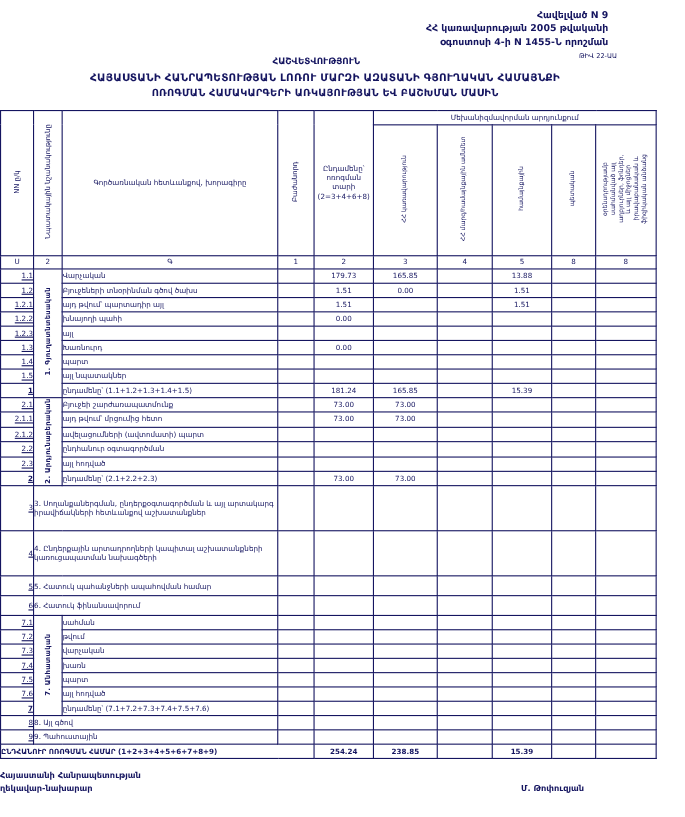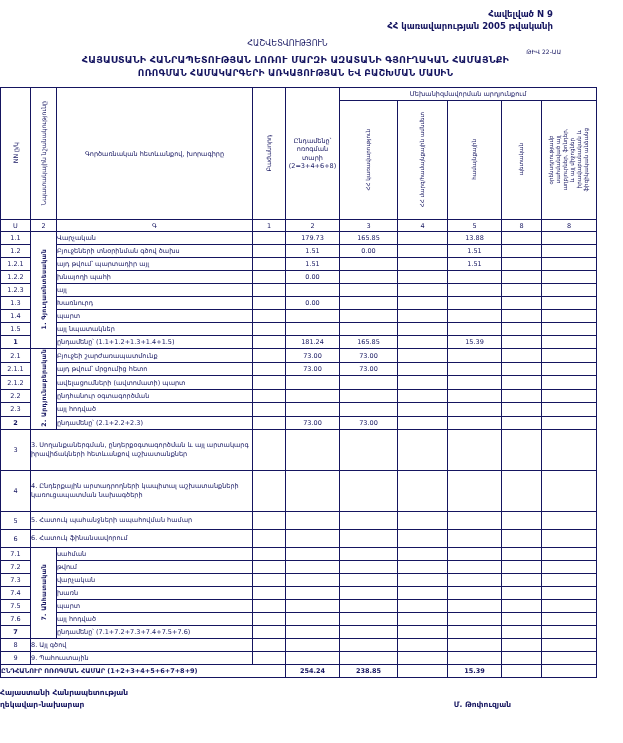--- a/index.html
+++ b/index.html
@@ -27,21 +27,21 @@
     padding-top: 8px;
     font-size: 8.5px;
     font-weight: bold;
     line-height: 1.45;
     color: #151560;
   }
   .hdr div { white-space: nowrap; }
   .subhdr {
     text-align: center;
     font-size: 8px;
-    font-weight: normal;
+    font-weight: bold;
     margin-top: 6px;
     color: #151560;
   }
   .right-note {
     position: absolute;
     right: 14px;
     top: 48px;
     font-size: 6px;
     color: #151560;
   }
@@ -92,21 +92,21 @@
     line-height: 1.25;
     font-size: 5.6px;
     max-height: 112px;
     white-space: normal;
     text-align: center;
   }
   .numrow td { height: 11px; text-align: center; font-size: 6.5px; }
   .r {
     height: 13px;
   }
-  .c-no { text-align: center; font-size: 6.3px; }
+  .c-no { text-align: right; font-size: 6.3px; text-decoration: underline; }
   .c-name { padding-left: 3px; font-size: 6.3px; text-align: left; }
   .c-val { text-align: center; font-size: 6.3px; }
   .bold { font-weight: bold; }
   .grp {
     text-align: center;
     font-size: 6.2px;
   }
   .grp .vtext { font-weight: bold; letter-spacing: 0.3px; }
   .wide-name {
     padding-left: 4px;
@@ -119,39 +119,40 @@
   .footer {
     margin-top: 9px;
     font-size: 7.5px;
     font-weight: bold;
     line-height: 1.55;
     color: #151560;
     position: relative;
   }
   .footer .sign {
     position: absolute;
-    right: 64px;
+    right: 44px;
     bottom: 0;
     font-size: 7.5px;
     font-weight: bold;
   }
   .merged-top {
     text-align: center;
     font-size: 6.2px;
     height: 12px;
   }
 </style>
 </head>
 <body>
 
 <div class="page">
 
   <div class="hdr">
     <div>Հավելված N 9</div>
     <div>ՀՀ կառավարության 2005 թվականի</div>
+    <div>օգոստոսի 4-ի N 1455-Ն որոշման</div>
   </div>
 
   <div class="subhdr">ՀԱՇՎԵՏՎՈՒԹՅՈՒՆ</div>
   <div class="right-note">ԹԻՎ 22-ԱԱ</div>
 
   <div class="title">
     <div>ՀԱՅԱՍՏԱՆԻ ՀԱՆՐԱՊԵՏՈՒԹՅԱՆ ԼՈՌՈՒ ՄԱՐԶԻ ԱԶԱՏԱՆԻ ԳՅՈՒՂԱԿԱՆ ՀԱՄԱՅՆՔԻ</div>
     <div class="l2">ՈՌՈԳՄԱՆ ՀԱՄԱԿԱՐԳԵՐԻ ԱՌԿԱՅՈՒԹՅԱՆ ԵՎ ԲԱՇԽՄԱՆ ՄԱՍԻՆ</div>
   </div>
 

